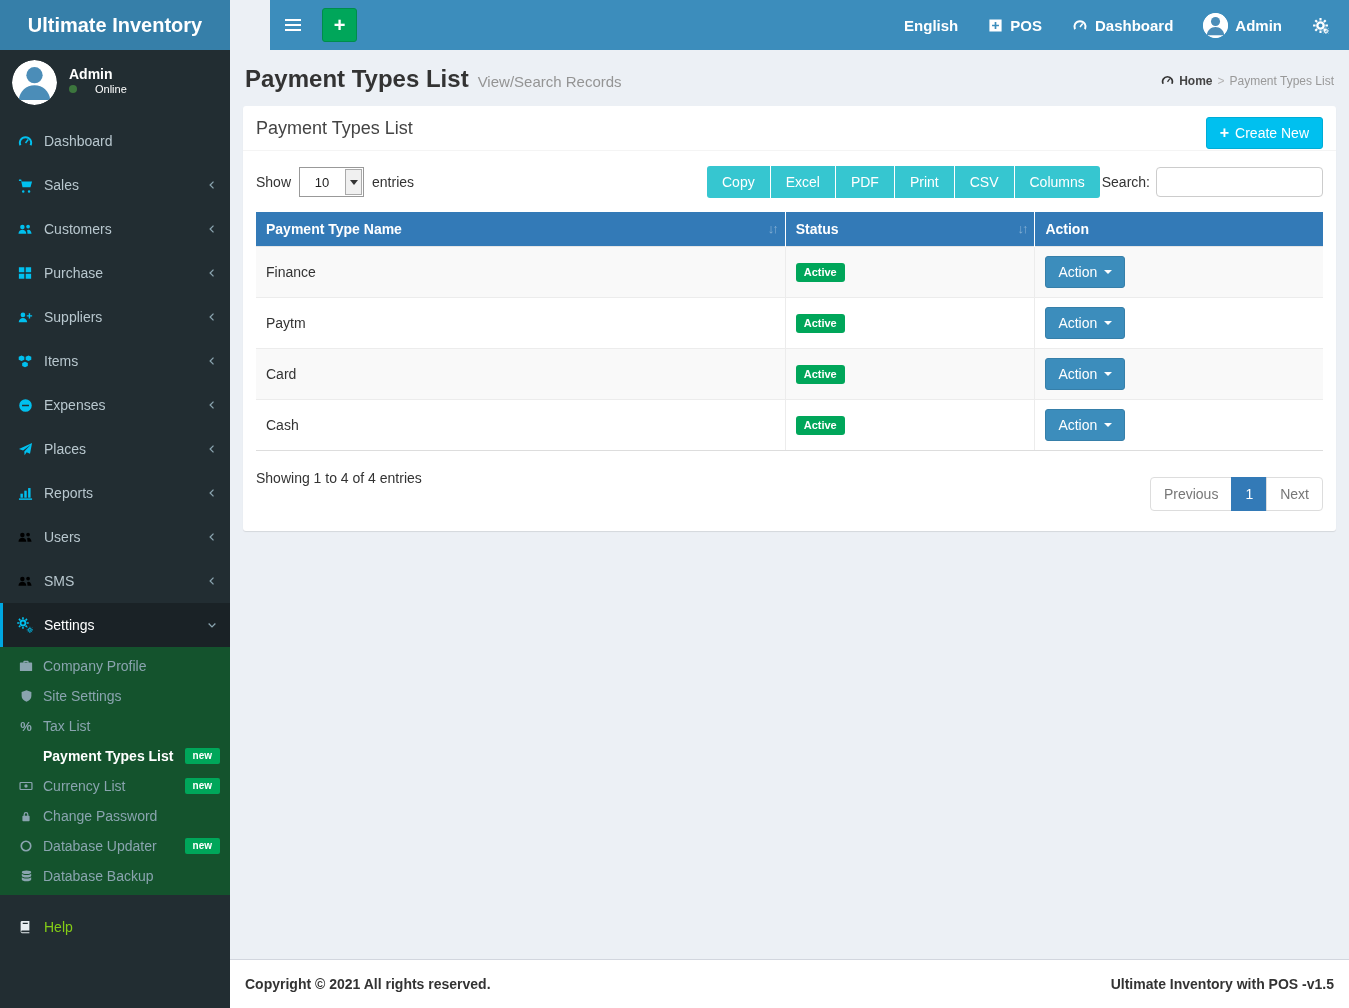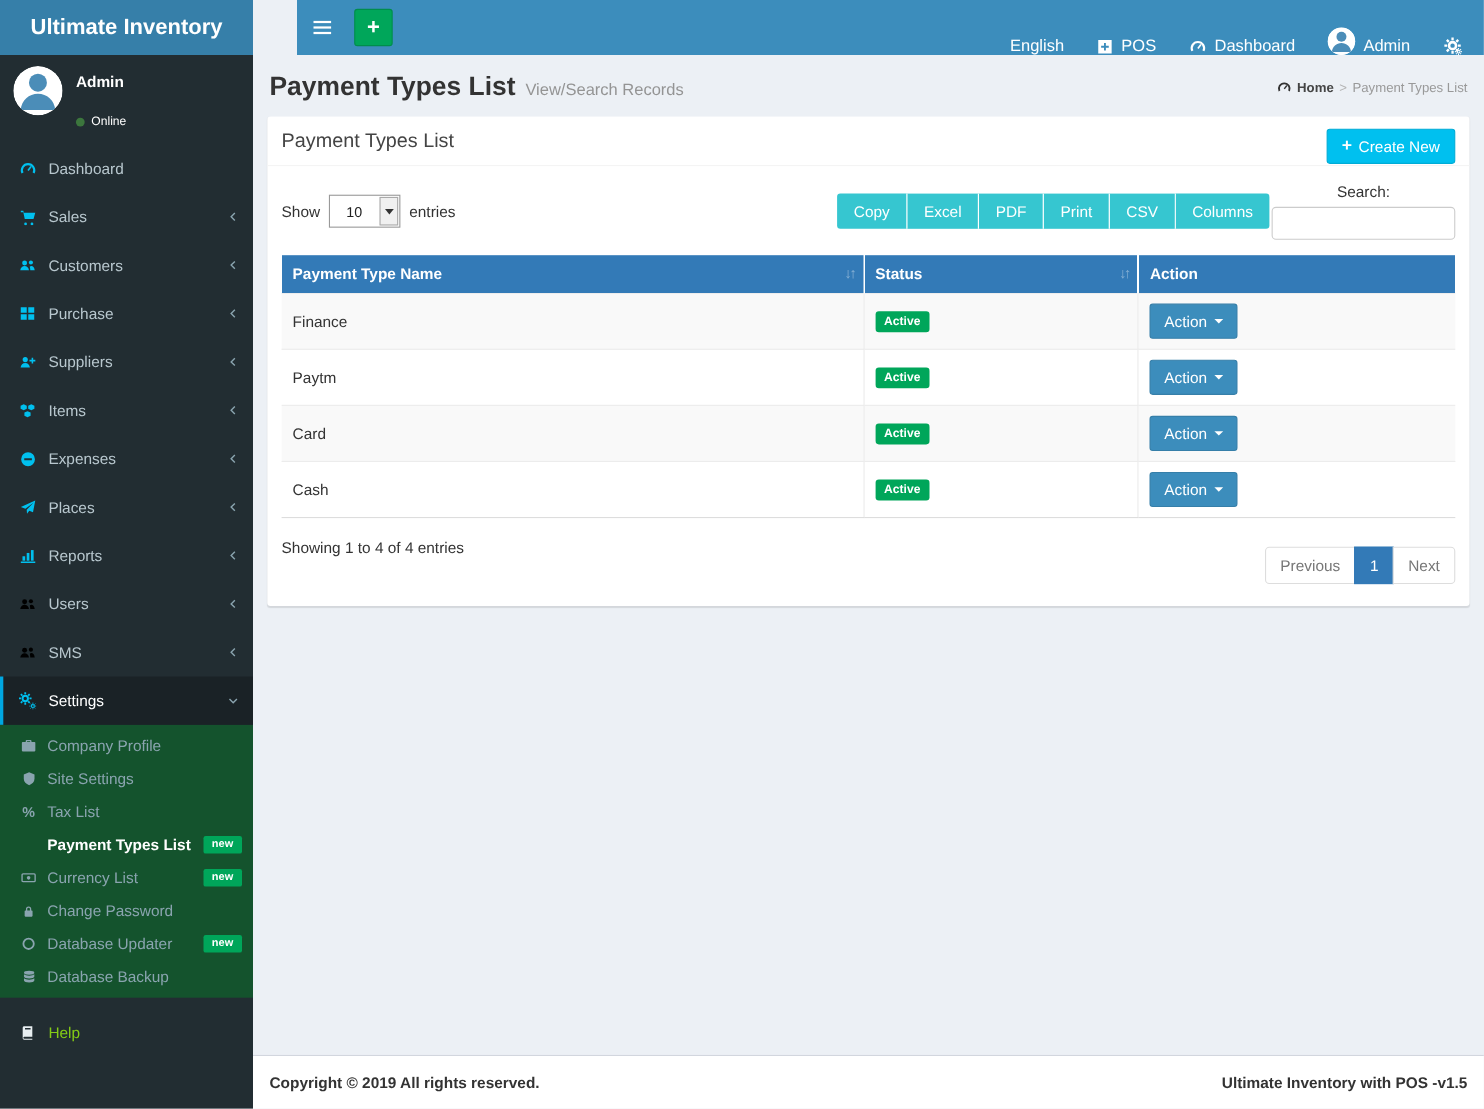--- a/index.html
+++ b/index.html
@@ -16,29 +16,29 @@
   .navbar { position:absolute; top:0; left:0; right:0; height:50px; display:flex; z-index:30;gap:40px; }
   .brand { width:230px; background:#367fa9; color:#fff; font-size:20px; font-weight:bold;
            display:flex; align-items:center; justify-content:center; cursor:pointer; }
   .navbar-main { flex:1; background:#3c8dbc; display:flex; align-items:center; color:#fff; }
   .hamburger { padding:0 15px; height:50px; display:flex; flex-direction:column; justify-content:center; gap:3px; cursor:pointer; }
   .hamburger i { display:block; width:16px; height:2px; background:#fff; }
   .add-btn { width:35px; height:34px; background:#00a65a; border:1px solid #008d4c; border-radius:3px;
              color:#fff; font-size:20px; font-weight:bold; display:flex; align-items:center; justify-content:center;
              margin-left:6px; cursor:pointer; line-height:1; }
   .nav-right { margin-left:auto; display:flex; align-items:center; height:50px; font-size:15px; }
-  .nav-item { display:flex; align-items:flex-end; gap:7px; padding:0 15px; height:50px; cursor:pointer; }
+  .nav-item { display:flex; align-items:center; gap:7px; padding:0 15px; height:50px; cursor:pointer;font-weight:bold; }
   .nav-item svg { display:block; }
   .nav-avatar { width:25px; height:25px; border-radius:50%; overflow:hidden; background:#fff; }
   
   .sidebar { position:absolute; top:50px; left:0; bottom:0; width:230px; background:#222d32; overflow:hidden; }
   .user-panel { display:flex; gap:12px; padding:10px 10px 14px 12px; align-items:flex-start; }
   .avatar45 { width:45px; height:45px; border-radius:50%; overflow:hidden; flex:none; }
   .user-name { color:#fff; font-weight:bold; font-size:14px; margin-top:6px; }
-  .user-status { display:flex; align-items:center; gap:6px; color:#fff; font-size:11px; margin-top:23px; }
+  .user-status { display:flex; align-items:center; gap:18px; color:#fff; font-size:11px; margin-top:1px; }
   .status-dot { width:8px; height:8px; border-radius:50%; background:#3c763d; display:inline-block; }
   .menu a { text-decoration:none; display:flex; align-items:center; cursor:pointer; }
   .s-item { height:44px; padding:0 12px 0 12px; color:#b8c7ce; font-size:14px; border-left:3px solid transparent; }
   .s-item .mi { width:20px; margin-right:9px; color:#00c0ef; display:flex; justify-content:center; }
   .s-item .chev { margin-left:auto; color:#8aa4af; display:flex; }
   .s-item.active { background:#1a2226; border-left-color:#00a7e1; color:#fff; }
   .submenu { background:#14532d; padding:4px 0; }
   .sub-item { height:30px; padding:0 10px 0 16px; color:#8aa4af; font-size:14px; }
   .sub-item .mi { width:20px; margin-right:7px; display:flex; justify-content:center; color:#8aa4af; }
   .sub-item.active { color:#fff; font-weight:600; }
@@ -74,21 +74,21 @@
   .fake-select .arrowbox { width:17px; height:26px; margin:1px; background:#f0f0f0; border:1px solid #aaa;
                  display:flex; align-items:center; justify-content:center; }
   .fake-select .arrowbox i { width:0; height:0; border-left:4px solid transparent; border-right:4px solid transparent;
                  border-top:5px solid #333; display:block; }
   .export-group { margin-left:auto; display:flex; }
   .export-btn { background:#36c6d0; border:none; color:#fff; font-size:14px; padding:8px 15px;
                 cursor:pointer; font-family:inherit; }
   .export-btn + .export-btn { border-left:1px solid #fff; }
   .export-btn:first-child { border-radius:3px 0 0 3px; }
   .export-btn:last-child { border-radius:0 3px 3px 0; }
-  .search-group { display:flex; align-items:center; gap:6px; margin-left:2px; font-size:14px;flex-direction:column; }
+  .search-group { display:flex; align-items:center; gap:6px; margin-left:2px; font-size:14px; }
   .search-input { width:167px; height:30px; border:1px solid #ccc; border-radius:4px; padding:0 9px;
                   font-size:14px; font-family:inherit; outline:none; }
   
   table.dt { width:100%; border-collapse:collapse; margin-top:14px; font-size:14px; }
   .dt thead th { background:#337ab7; color:#fff; font-weight:bold; text-align:left; padding:9px 10px;
                  position:relative; cursor:pointer; }
   .dt thead th + th { border-left:1px solid #fff; }
   .dt thead th .sort { position:absolute; right:8px; top:9px; color:rgba(255,255,255,.4);
                  letter-spacing:-2px; font-size:13px; }
   .dt tbody td { height:51px; padding:0 10px; vertical-align:middle; border:1px solid #ececec; border-top:1px solid #e6e6e6; }
@@ -568,19 +568,19 @@
         <button class="pg first">Previous</button>
         <button class="pg active">1</button>
         <button class="pg last">Next</button>
       </div>
     </div>
   </div>
 
   <div class="spacer"></div>
 
   <div class="footer">
-    <span class="left">Copyright © 2019 All rights reserved.</span>
+    <span class="left">Copyright © 2021 All rights reserved.</span>
     <span class="right">
       <span>Ultimate Inventory with POS</span>
       <span class="ver">-v1.5</span>
     </span>
   </div>
 </div>
 
 </body></html>

